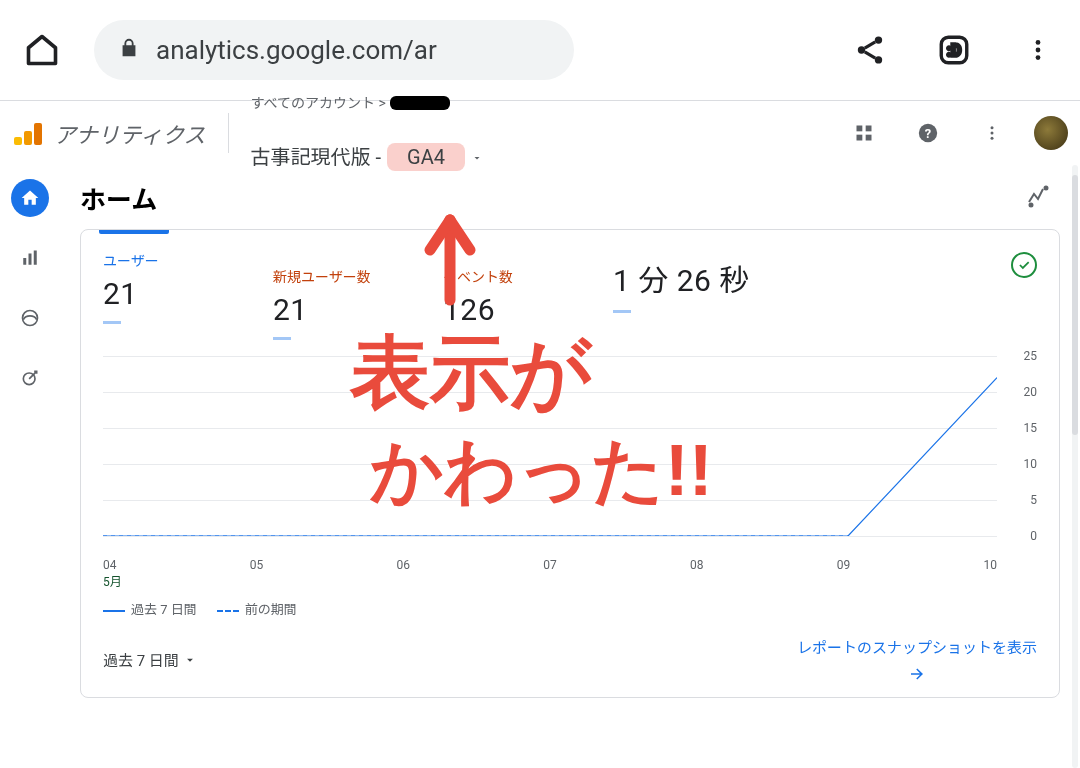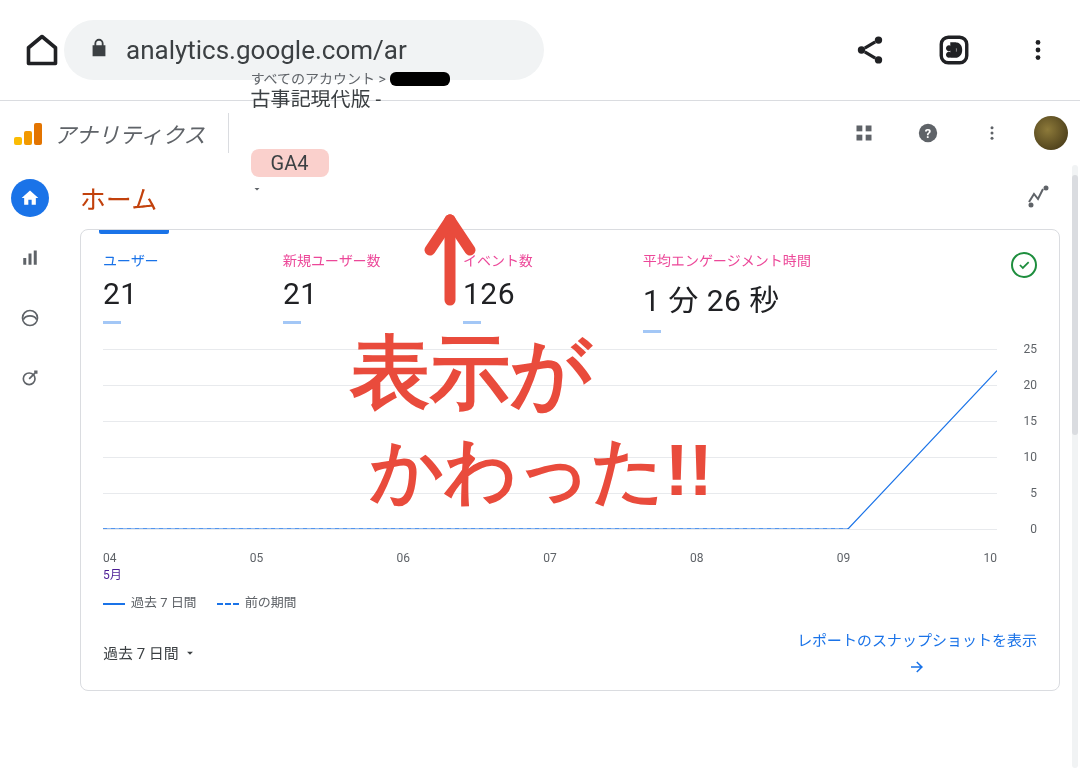--- a/index.html
+++ b/index.html
@@ -1,74 +1,74 @@
 <!DOCTYPE html>
 <html><head>
 <meta charset="utf-8">
 <style>
   * { box-sizing: border-box; margin: 0; padding: 0; }
   html, body { width: 1080px; height: 768px; font-family: Roboto, "Noto Sans JP", Arial, sans-serif; background: #fff; color: #202124; overflow: hidden; }
 
   
-  .browser-bar { height: 100px; display: flex; align-items: center; padding: 0 20px; }
+  .browser-bar { height: 100px; display: flex; align-items: center; padding: 0 20px; gap: 30px; }
   .home-btn { width: 48px; height: 48px; display:flex; align-items:center; justify-content:center; }
   .url-bar { flex: 0 0 480px; height: 60px; background: #f1f3f4; border-radius: 30px; display:flex; align-items:center; padding: 0 24px; gap: 16px; font-size: 26px; color:#3c4043; overflow:hidden; white-space:nowrap; }
   .url-bar .lock { flex:0 0 auto; }
   .browser-right { margin-left:auto; display:flex; align-items:center; gap:40px; }
   .icon-btn { width:44px; height:44px; display:flex; align-items:center; justify-content:center; cursor:pointer; }
 
   .divider { height:1px; background:#dadce0; }
 
   
   .app-header { height: 64px; display:flex; align-items:center; padding: 0 12px; gap: 14px; }
   .ga-logo { width: 28px; height: 28px; position:relative; }
   .ga-logo .bar1 { position:absolute; left:2px; bottom:2px; width:8px; height:8px; background:#fbbc04; border-radius:2px;}
   .ga-logo .bar2 { position:absolute; left:12px; bottom:2px; width:8px; height:14px; background:#f29900; border-radius:2px;}
   .ga-logo .bar3 { position:absolute; left:22px; bottom:2px; width:8px; height:22px; background:#e37400; border-radius:2px;}
   .app-name { font-size: 22px; color:#5f6368;font-style:italic; }
   .header-sep { width:1px; height:40px; background:#dadce0; margin:0 8px;}
   .property-sel { display:flex; flex-direction:column; line-height:1.2; cursor:pointer; }
   .property-sel .top-line { font-size:14px; color:#5f6368; display:flex; align-items:center; gap:4px;}
   .property-sel .top-line .redact { display:inline-block; width:60px; height:14px; background:#000; border-radius:6px; }
-  .property-sel .bot-line { font-size:20px; color:#3c4043; display:flex; align-items:baseline; gap:6px;flex-direction:column;}
+  .property-sel .bot-line { font-size:20px; color:#3c4043; display:flex; align-items:baseline; gap:6px;}
   .ga4-highlight { background: rgba(234,67,53,0.25); border-radius: 8px; padding: 2px 20px; margin-top: 32px;}
   .search-box { margin-left: 10px; flex: 0 0 300px; height:42px; background:#f1f3f4; border-radius:8px; display:flex; align-items:center; padding:0 14px; gap:12px; color:#5f6368; font-size:16px; overflow:hidden; white-space:nowrap;}
   .header-right { margin-left:auto; display:flex; align-items:center; gap:20px; }
   .avatar { width:34px; height:34px; border-radius:50%; background: radial-gradient(circle at 40% 40%, #8d7a3a, #3b2f12); }
 
   
   .app-body { display:flex; height: calc(768px - 100px - 1px - 64px); }
   .side-rail { width:60px; display:flex; flex-direction:column; align-items:center; padding-top:14px; gap:22px;}
   .rail-item { width:38px; height:38px; border-radius:50%; display:flex; align-items:center; justify-content:center; color:#5f6368; cursor:pointer;}
   .rail-item.active { background:#1a73e8; color:#fff;}
   .main { flex:1; padding: 10px 20px 0 20px; overflow:hidden; position:relative;}
   .page-title-row { display:flex; align-items:center; }
-  .page-title { font-size:26px; font-weight:400; color:#c2410c; }
+  .page-title { font-size:26px; font-weight:700; color:#000000; }
   .insights-btn { margin-left:auto; color:#5f6368; }
 
   
   .card { margin-top:10px; border:1px solid #dadce0; border-radius:8px; padding: 0; background:#fff; position:relative; }
   .tab-indicator { position:absolute; top:0; left:18px; width:70px; height:4px; background:#1a73e8; border-radius:0 0 2px 2px; }
-  .metrics-row { display:flex; padding: 20px 22px 8px 22px; gap: 20px; align-items:flex-start; position:relative;}
+  .metrics-row { display:flex; padding: 20px 22px 8px 22px; gap: 10px; align-items:flex-start; position:relative;}
   .metric { width: 160px; }
   .metric.wide { width: 230px; }
   .metric .label { font-size:14px; color:#1a73e8; }
-  .metric.secondary .label { color:#ec4899; }
+  .metric.secondary .label { color:#c2410c;margin-top:16px; }
   .metric .value { font-size:30px; color:#202124; margin-top:6px; letter-spacing:0.5px;}
   .metric .underline { width:18px; height:3px; background:#1a73e8; margin-top:10px; opacity:0.4;}
   .status-check { position:absolute; right:22px; top:22px; width:26px; height:26px; border:2px solid #1e8e3e; border-radius:50%; display:flex; align-items:center; justify-content:center; color:#1e8e3e; font-size:14px; }
 
   
   .chart-wrap { padding: 8px 22px 0 22px; }
   .chart { position:relative; height:200px; }
   .chart .grid-line { position:absolute; left:0; right:40px; border-top:1px solid #e8eaed; }
   .chart .y-label { position:absolute; right:0; font-size:12px; color:#5f6368; transform:translateY(-50%); }
   .chart svg.plot { position:absolute; left:0; right:40px; top:0; bottom:20px; width: calc(100% - 40px); height: calc(100% - 20px);}
   .x-labels { display:flex; justify-content:space-between; padding-right:40px; font-size:12px; color:#5f6368; margin-top:2px;}
-  .x-sub { font-size:12px; color:#4c1d95; padding-right:40px;}
+  .x-sub { font-size:12px; color:#14532d; padding-right:40px;}
   .legend { padding: 10px 22px; font-size:13px; color:#5f6368; display:flex; gap:20px; align-items:center;}
   .legend .swatch-solid { display:inline-block; width:22px; border-top:2px solid #1a73e8; vertical-align:middle; margin-right:6px;}
   .legend .swatch-dash  { display:inline-block; width:22px; border-top:2px dashed #1a73e8; vertical-align:middle; margin-right:6px;}
   .card-footer { display:flex; align-items:center; padding: 8px 22px 14px 22px; font-size:15px;}
   .date-range { color:#3c4043; display:flex; align-items:center; gap:4px; cursor:pointer;}
   .snapshot-link { margin-left:auto; color:#1a73e8; display:flex; align-items:center; gap:8px; cursor:pointer;flex-direction:column;}
 
   .vscroll { position:absolute; right:2px; top:0; bottom:0; width:6px; background:#f1f3f4; border-radius:3px;}
   .vscroll .thumb { position:absolute; top:10px; width:6px; height:260px; background:#dadce0; border-radius:3px;}
 
@@ -218,21 +218,20 @@
           <div class="label">新規ユーザー数</div>
           <div class="value">21</div>
           <div class="underline"></div>
         </div>
         <div class="metric secondary">
           <div class="label">イベント数</div>
           <div class="value">126</div>
           <div class="underline"></div>
         </div>
         <div class="metric secondary wide">
-          <div class="label">平均エンゲージメント時間</div>
           <div class="value">1 分 26 秒</div>
           <div class="underline"></div>
         </div>
         <div class="status-check">
           <svg width="14" height="14" viewBox="0 0 24 24" fill="none" stroke="#1e8e3e" stroke-width="3">
               <path d="M5 12l5 5L20 7"></path>
             </svg>
         </div>
       </div>
 

